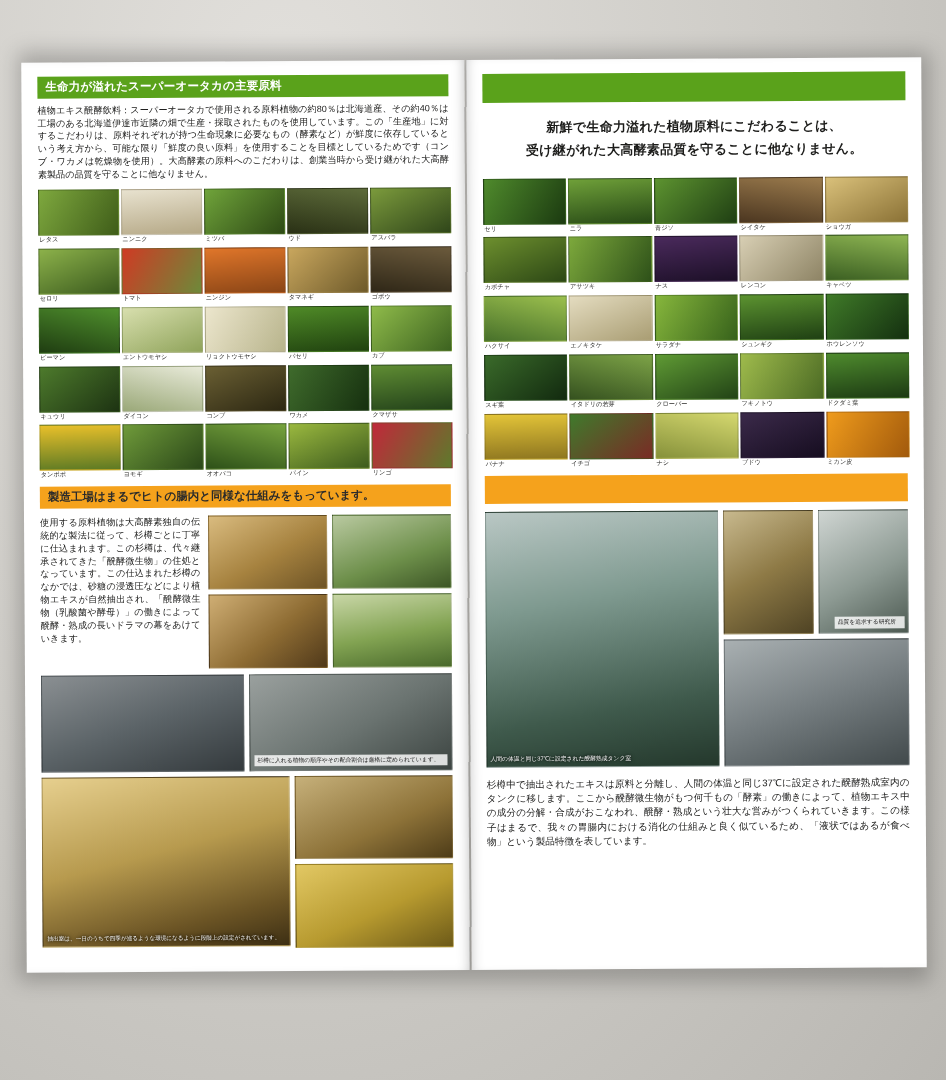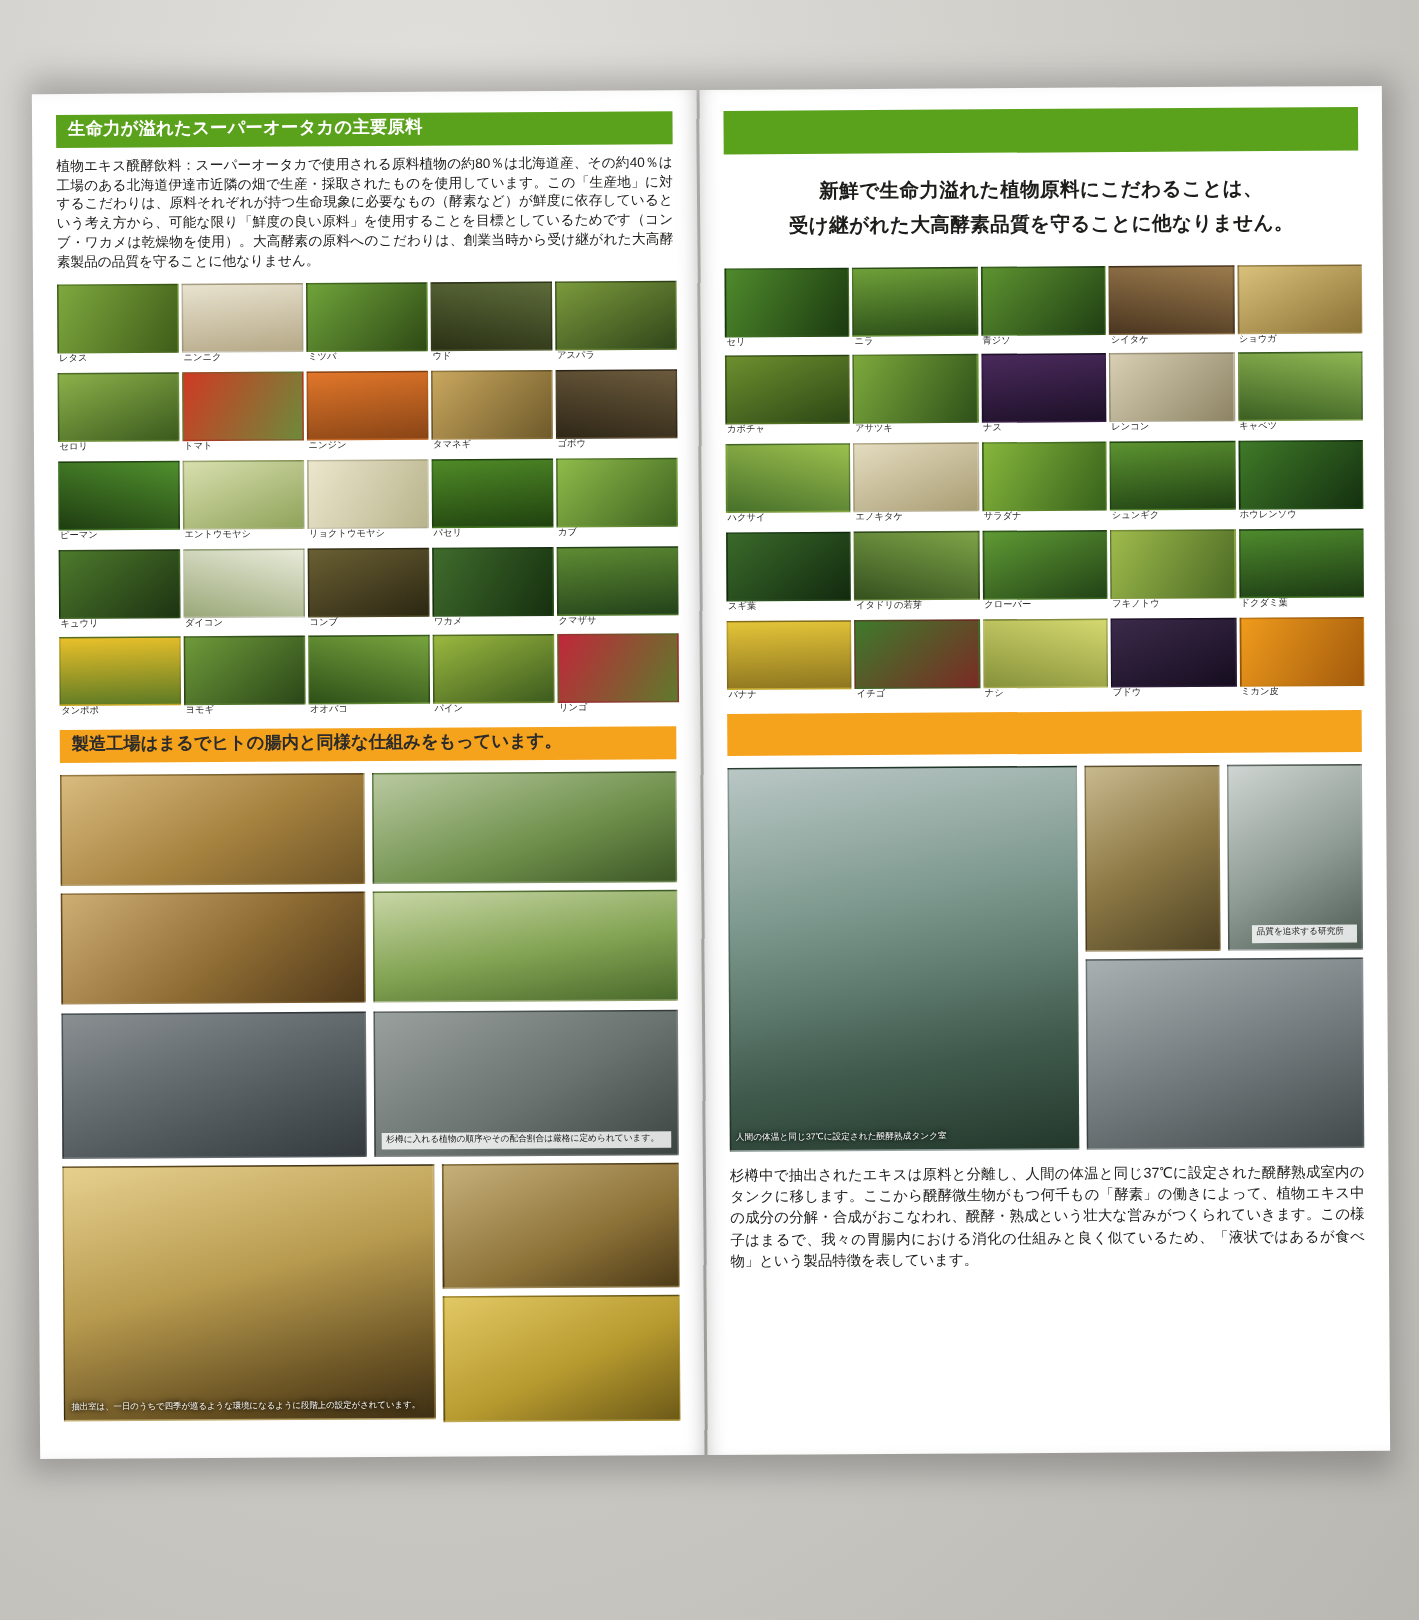--- a/index.html
+++ b/index.html
@@ -241,20 +241,23 @@
             <div class="veg-cap">リンゴ</div>
           </div>
         </div>
     </div>
 
     <div style="padding:6px 16px 0 16px;">
       <div class="bar-orange">製造工場はまるでヒトの腸内と同様な仕組みをもっています。</div>
     </div>
 
     <div style="display:flex;gap:8px;padding:8px 16px 0 16px;">
+      <div style="width:160px;">
+        <div class="bodytext">使用する原料植物は大高酵素独自の伝統的な製法に従って、杉樽ごとに丁寧に仕込まれます。この杉樽は、代々継承されてきた「醗酵微生物」の住処となっています。この仕込まれた杉樽のなかでは、砂糖の浸透圧などにより植物エキスが自然抽出され、「醗酵微生物（乳酸菌や酵母）」の働きによって醗酵・熟成の長いドラマの幕をあけていきます。</div>
+      </div>
       <div style="flex:1;display:flex;flex-direction:column;gap:5px;">
         <div style="display:flex;gap:5px;height:74px;">
           <div class="photo" style="flex:1;background-image:linear-gradient(150deg,#d9bb7f,#a6823f 55%,#6e5426);"></div>
           <div class="photo" style="flex:1;background-image:linear-gradient(160deg,#b9c9a0,#6d8f4a 60%,#3d5626);"></div>
         </div>
         <div style="display:flex;gap:5px;height:74px;">
           <div class="photo" style="flex:1;background-image:linear-gradient(140deg,#cfae74,#8e6c33 55%,#50391a);"></div>
           <div class="photo" style="flex:1;background-image:linear-gradient(170deg,#c8d6a6,#82a352 55%,#4a6a2c);"></div>
         </div>
       </div>

